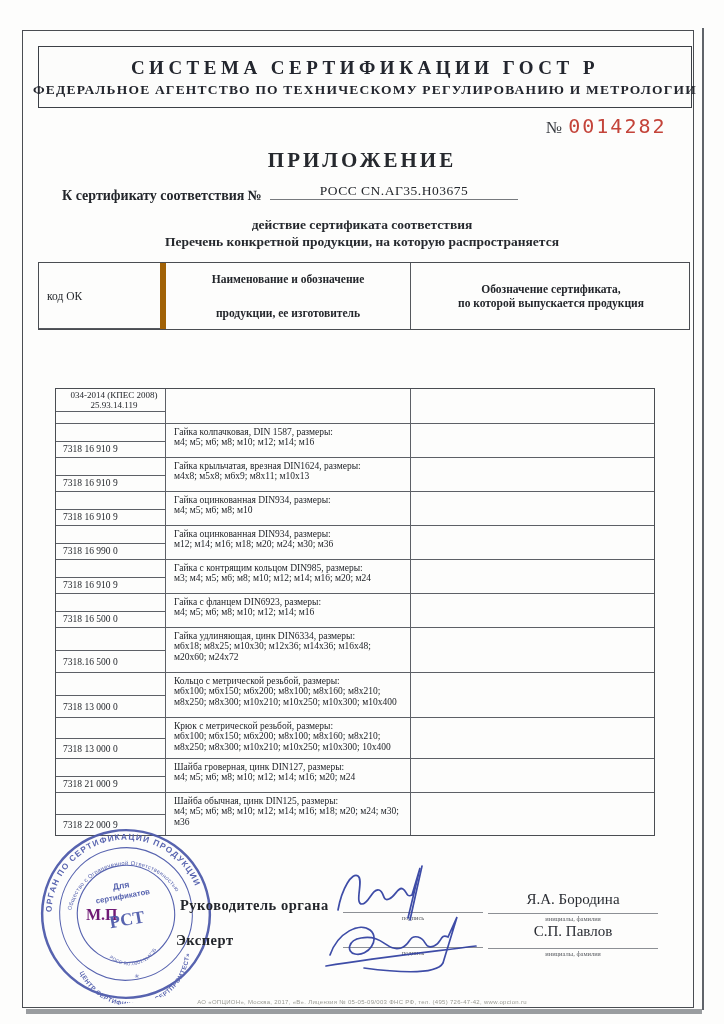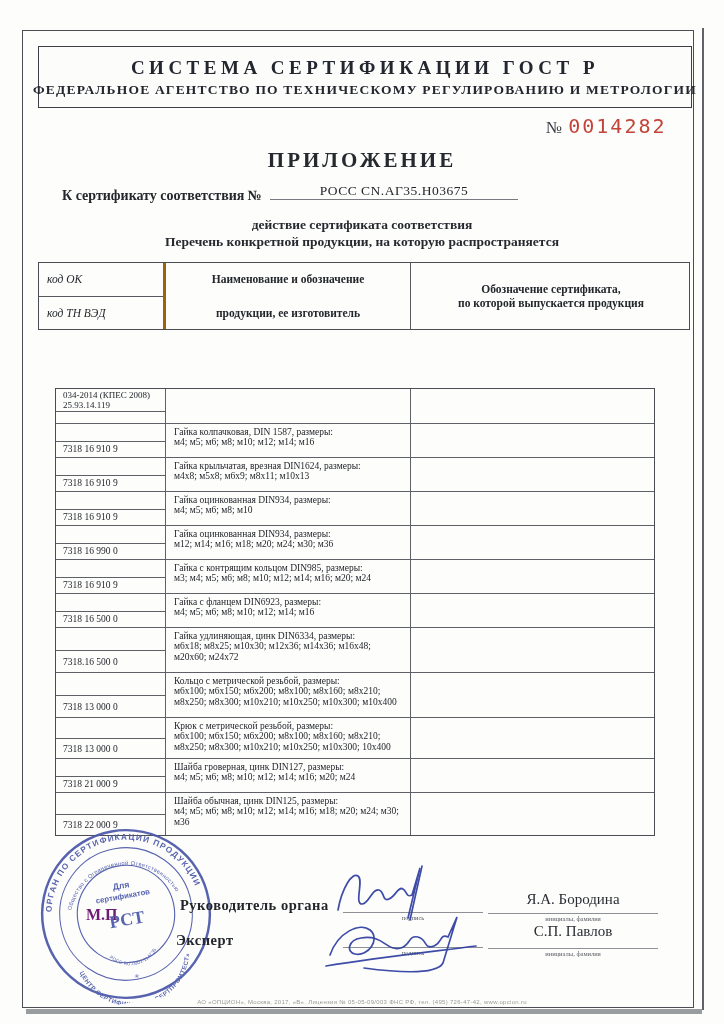--- a/index.html
+++ b/index.html
@@ -28,34 +28,34 @@
   .certline .numwrap{display:inline-block;border-bottom:1px solid #777a7e;min-width:248px;
                      transform:translateY(-5px);margin-left:8px;}
   .certline .cnum{font-size:13.5px;letter-spacing:.5px;}
 
   .subtitle{position:absolute;left:0;top:216px;width:724px;text-align:center;
             font-size:13.5px;font-weight:bold;line-height:17px;color:#26292e;}
 
   
   .head-table{position:absolute;left:38px;top:262px;width:652px;height:68px;border:1.4px solid #4a4d52;
               display:grid;grid-template-columns:127px 245px 280px;box-sizing:border-box;}
-  .ht-codes{border-right:3px solid #a16207;display:flex;flex-direction:column;font-style:italic;}
+  .ht-codes{border-right:6px solid #a16207;display:flex;flex-direction:column;}
   .ht-codes > div{flex:1;display:flex;align-items:center;padding-left:8px;font-size:11.5px;}
   .ht-codes > div:first-child{border-bottom:1px solid #55585d;}
   .ht-mid{border-right:1px solid #55585d;gap:20px;}
   .ht-mid,.ht-doc{display:flex;flex-direction:column;justify-content:center;align-items:center;
                   text-align:center;font-size:11.5px;font-weight:bold;line-height:14.5px;}
 
   
   .data-table{position:absolute;left:55px;top:388px;width:600px;border:1.3px solid #4a4d52;box-sizing:border-box;}
   .trow{display:grid;grid-template-columns:110px 245px 245px;border-bottom:1px solid #5d6066;}
   .trow:last-child{border-bottom:none;}
   .c-code{border-right:1px solid #5d6066;display:flex;flex-direction:column;}
   .sub-top{flex:1;border-bottom:1px solid #5d6066;padding:1px 0 0 7px;font-size:9px;line-height:10px;}
-  .sub-top span{display:block;}
+  .sub-top span{display:block;text-align:center;}
   .r1 .sub-top{flex:1.9;}
   .sub-bottom{flex:1;display:flex;align-items:center;padding-left:7px;font-size:9.5px;}
   .c-prod{border-right:1px solid #5d6066;padding:2.5px 8px 0 8px;font-size:9.5px;line-height:10.8px;}
   .c-doc{}
 
   
   .mp{position:absolute;left:86px;top:906px;font-size:16px;font-weight:bold;color:#701a75;}
   .stamp{position:absolute;left:38px;top:826px;width:176px;height:176px;transform:rotate(-10deg);opacity:.92;}
   .role-head{position:absolute;left:180px;top:897px;font-size:14.5px;font-weight:bold;letter-spacing:.5px;}
   .role-expert{position:absolute;left:176px;top:932px;font-size:14.5px;font-weight:bold;letter-spacing:.5px;}
@@ -103,21 +103,20 @@
   </div>
 
   <div class="subtitle">
     <div>действие сертификата соответствия</div>
     <div>Перечень конкретной продукции,  на которую распространяется</div>
   </div>
 
   <div class="head-table">
     <div class="ht-codes">
       <div>код ОК</div>
-      <div>код ТН ВЭД</div>
     </div>
     <div class="ht-mid">
       <div>Наименование и обозначение</div>
       <div>продукции, ее изготовитель</div>
     </div>
     <div class="ht-doc">
       <div>Обозначение сертификата,</div>
       <div>по которой выпускается продукция</div>
     </div>
   </div>

